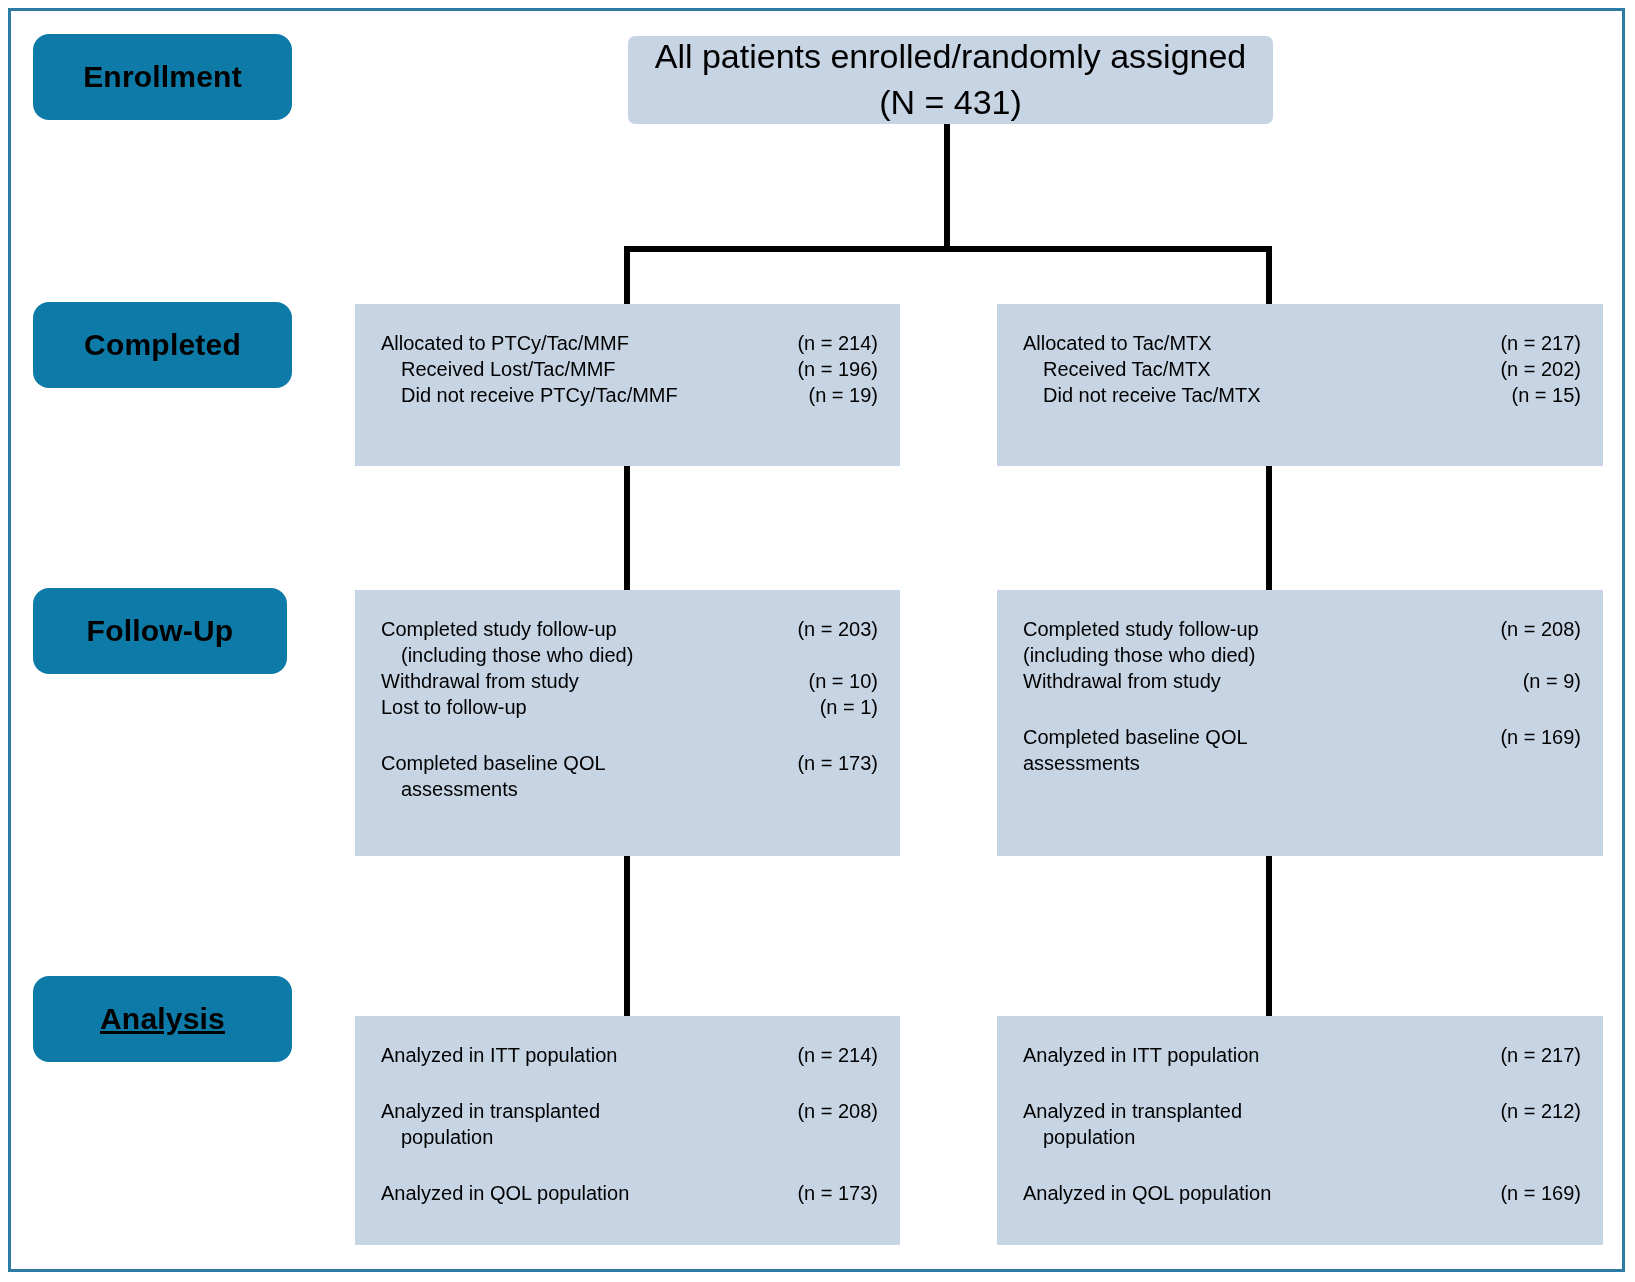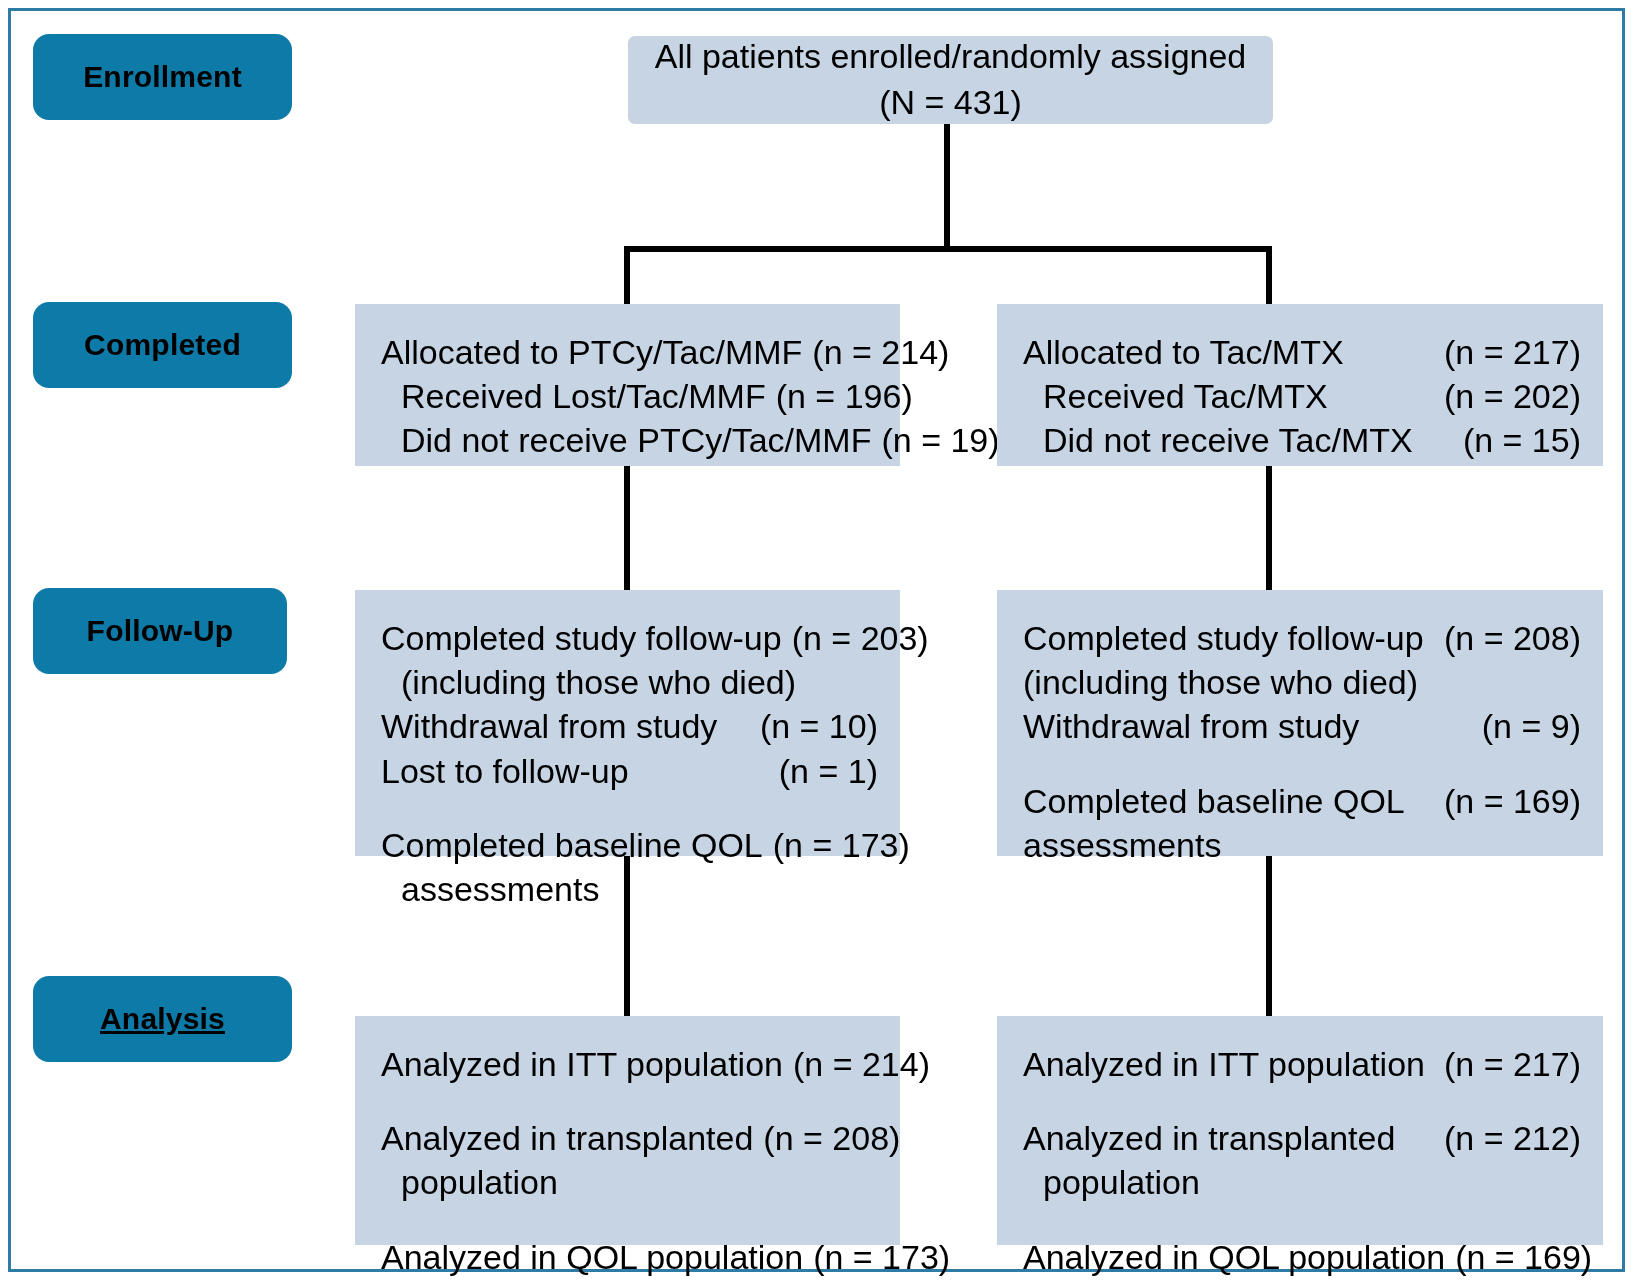--- a/index.html
+++ b/index.html
@@ -54,21 +54,21 @@
     align-items: center;
     justify-content: center;
     font-size: 34px;
     color: #000000;
     line-height: 1.35;
     border-radius: 7px;
   }
 
   .box-rows {
     padding: 26px 22px 0 26px;
-    font-size: 34px;
+    font-size: 20px;
     color: #000000;
   }
 
   .row {
     display: flex;
     align-items: baseline;
     line-height: 1.30;
   }
   .row .label {
     flex: 1 1 auto;

